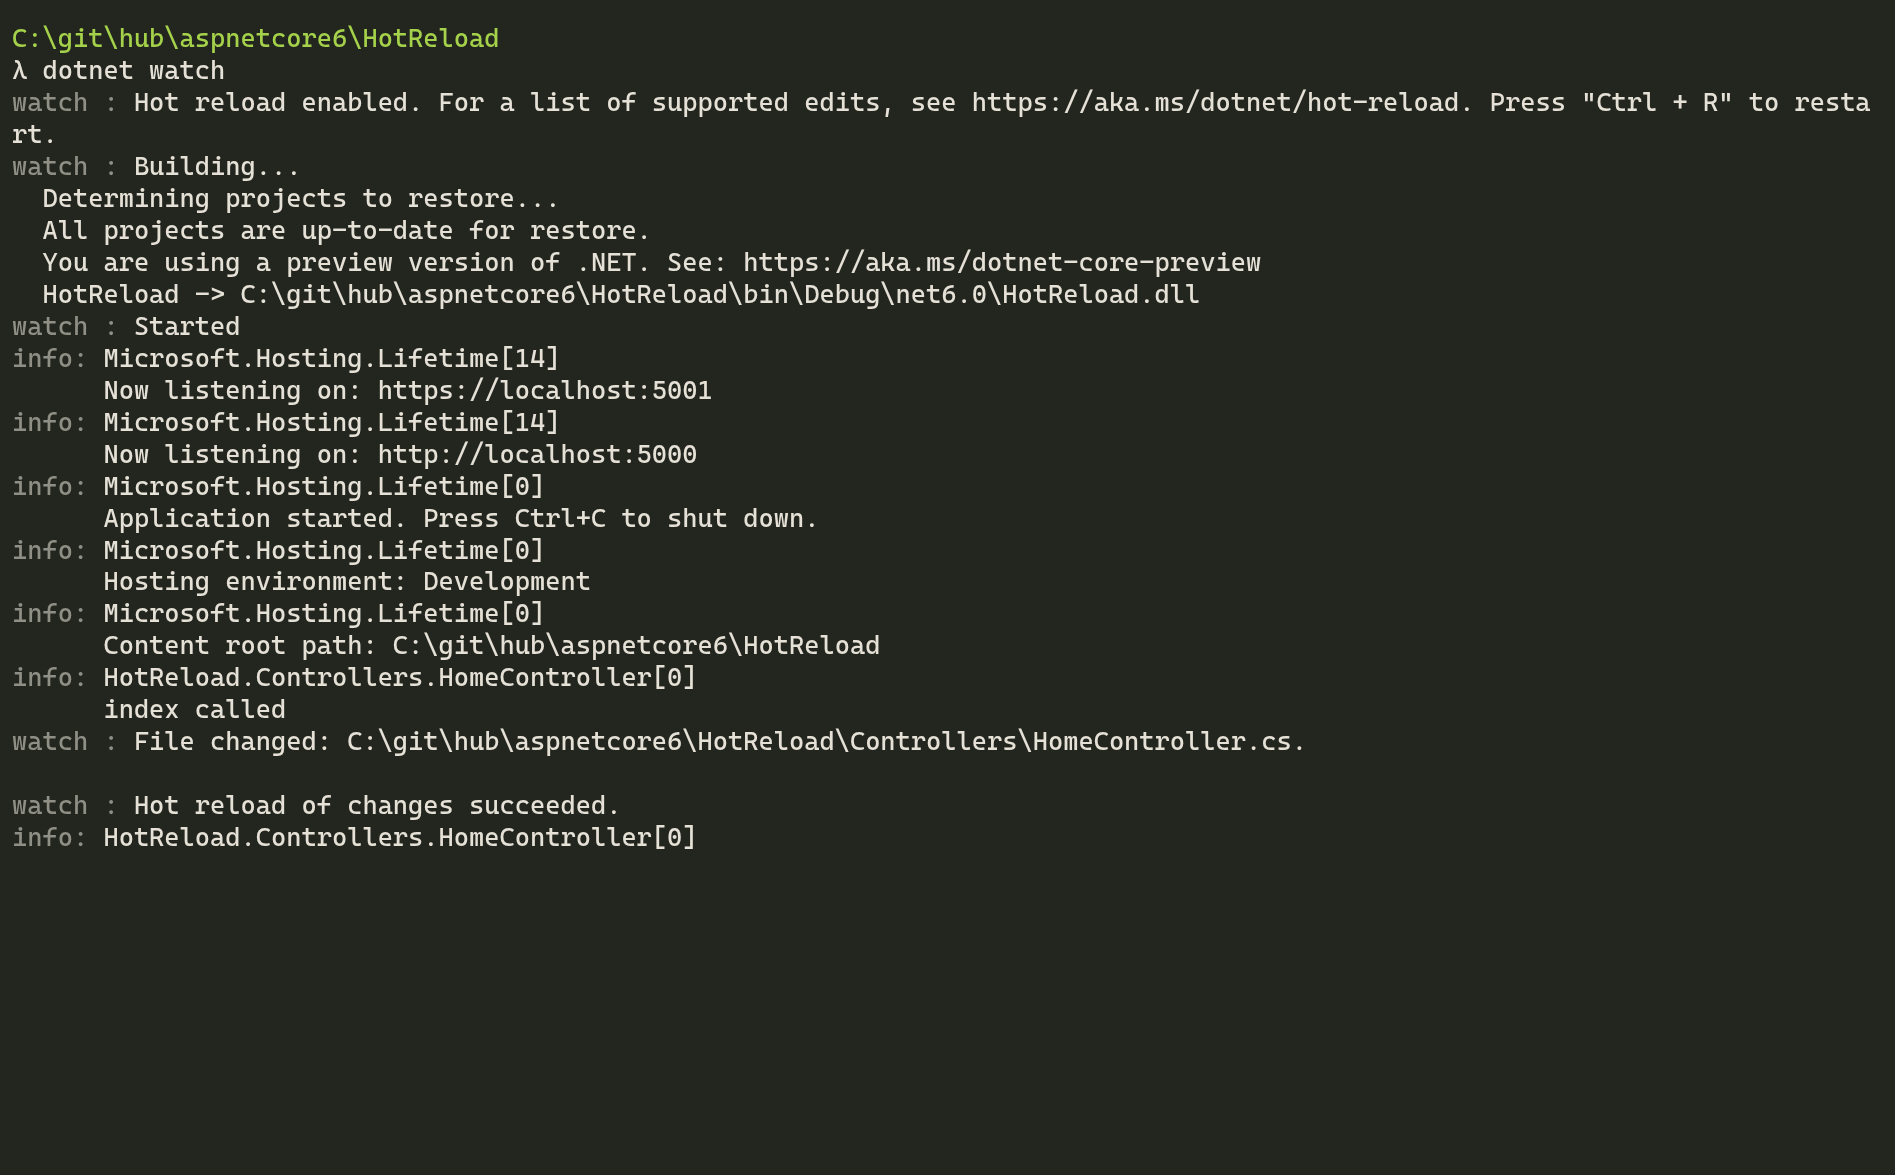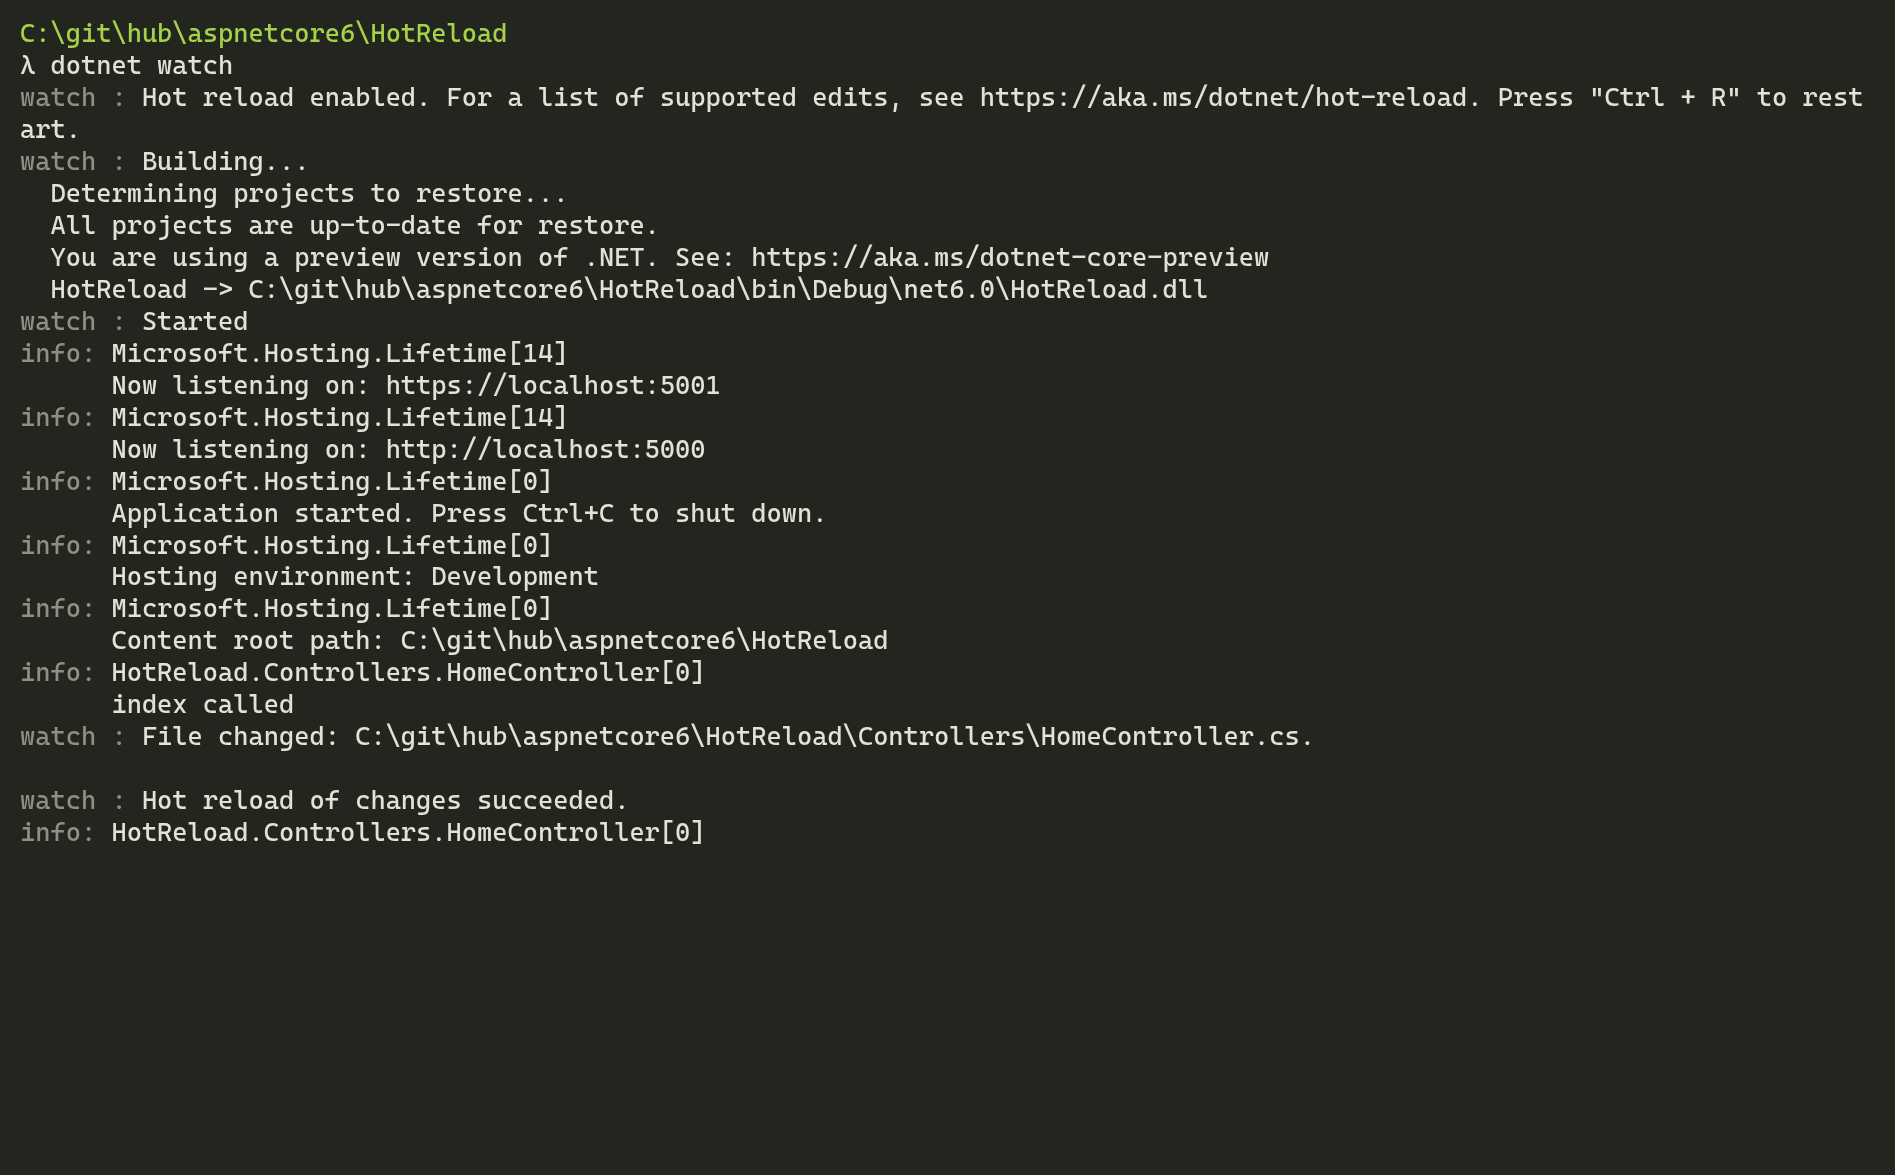--- a/index.html
+++ b/index.html
@@ -4,22 +4,22 @@
 <style>
   html, body {
     margin: 0;
     padding: 0;
     background: #22261f;
     width: 1895px;
     height: 1175px;
     overflow: hidden;
   }
   pre.terminal {
-    margin: 8px;
-    padding: 10px 12px 0 12px;
+    margin: 0;
+    padding: 23px 12px 0 12px;
     font-family: "Cascadia Mono", "Consolas", "Menlo", monospace;
     font-size: 26px;
     line-height: 1.23;
     color: #e6e1d7;
     white-space: pre-wrap;
     word-break: break-all;
   }
   .path   { color: #a5d24a; }   
   .prompt { color: #e6e1d7; }
   .cmd    { color: #e6e1d7; }

